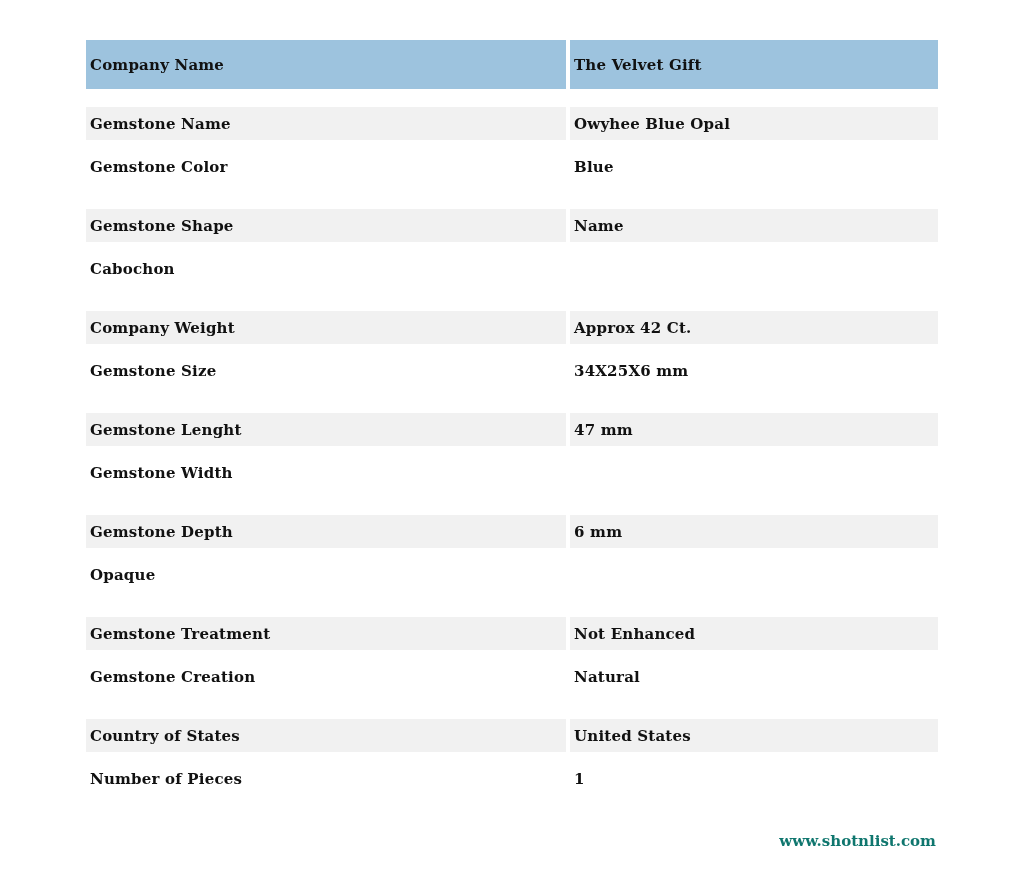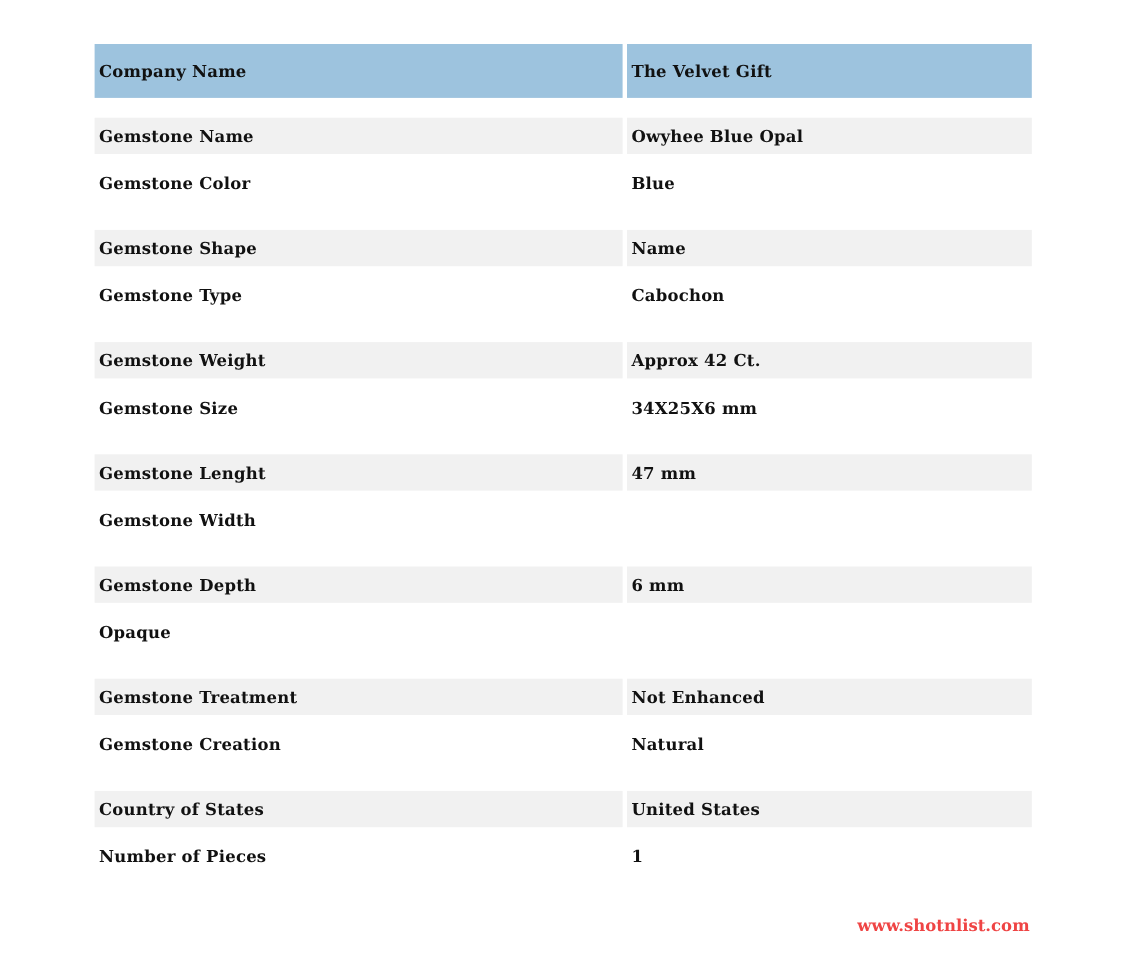--- a/index.html
+++ b/index.html
@@ -42,21 +42,21 @@
   }
   .row.header .cell { background: #9dc3de; }
   .row.alt .cell { background: #f1f1f1; margin-top: 16px; }
   .row.plain .cell { background: #ffffff; }
   .watermark {
     position: absolute;
     right: 88px;
     top: 832px;
     font-size: 15px;
     font-weight: bold;
-    color: #ef4444;
+    color: #0f766e;
     font-family: "DejaVu Serif", "Liberation Serif", serif;
   }
 </style>
 </head>
 <body>
 
 <div class="spec-table">
   <div class="row header">
     <div class="cell label">Company Name</div>
     <div class="cell value">The Velvet Gift</div>
@@ -68,25 +68,24 @@
       </div>
       <div class="row plain">
         <div class="cell label">Gemstone Color</div>
         <div class="cell value">Blue</div>
       </div>
       <div class="row alt">
         <div class="cell label">Gemstone Shape</div>
         <div class="cell value">Name</div>
       </div>
       <div class="row plain">
-        <div class="cell label">Gemstone Type</div>
         <div class="cell value">Cabochon</div>
       </div>
       <div class="row alt">
-        <div class="cell label">Gemstone Weight</div>
+        <div class="cell label">Company Weight</div>
         <div class="cell value">Approx 42 Ct.</div>
       </div>
       <div class="row plain">
         <div class="cell label">Gemstone Size</div>
         <div class="cell value">34X25X6 mm</div>
       </div>
       <div class="row alt">
         <div class="cell label">Gemstone Lenght</div>
         <div class="cell value">47 mm</div>
       </div>

